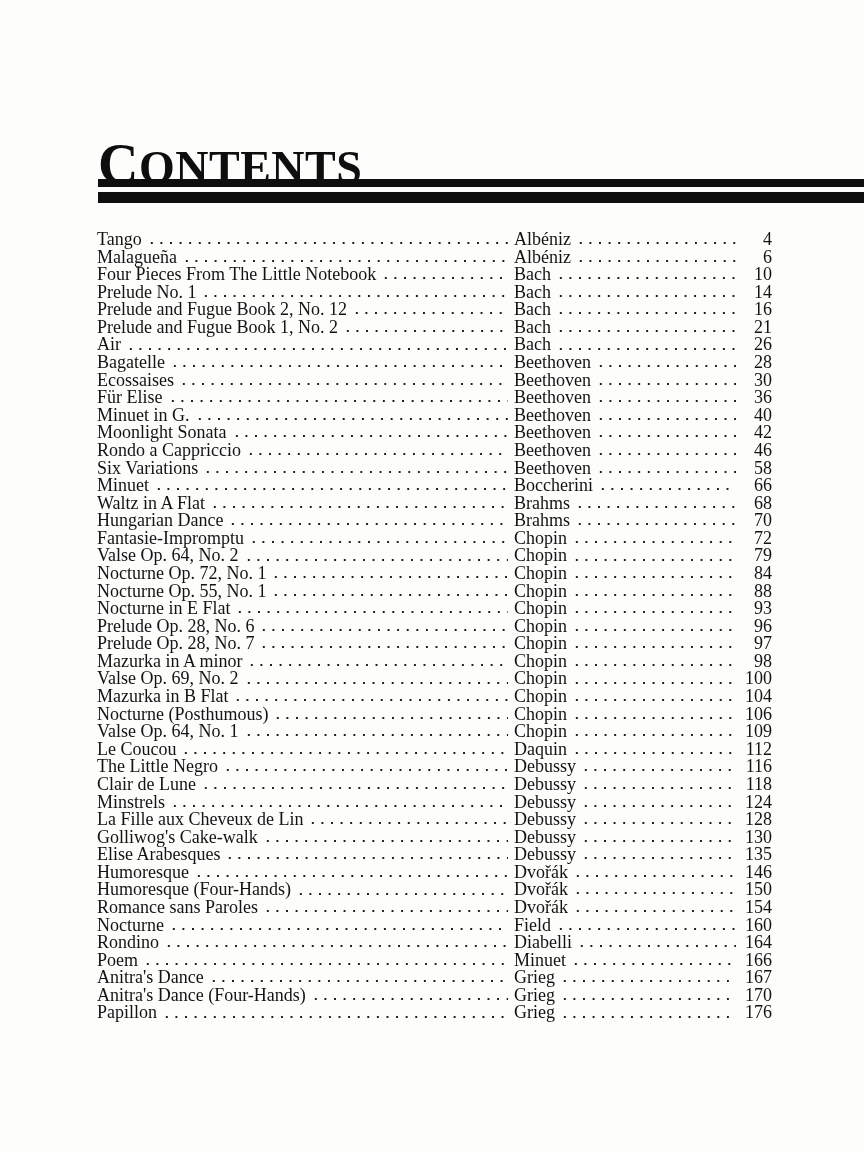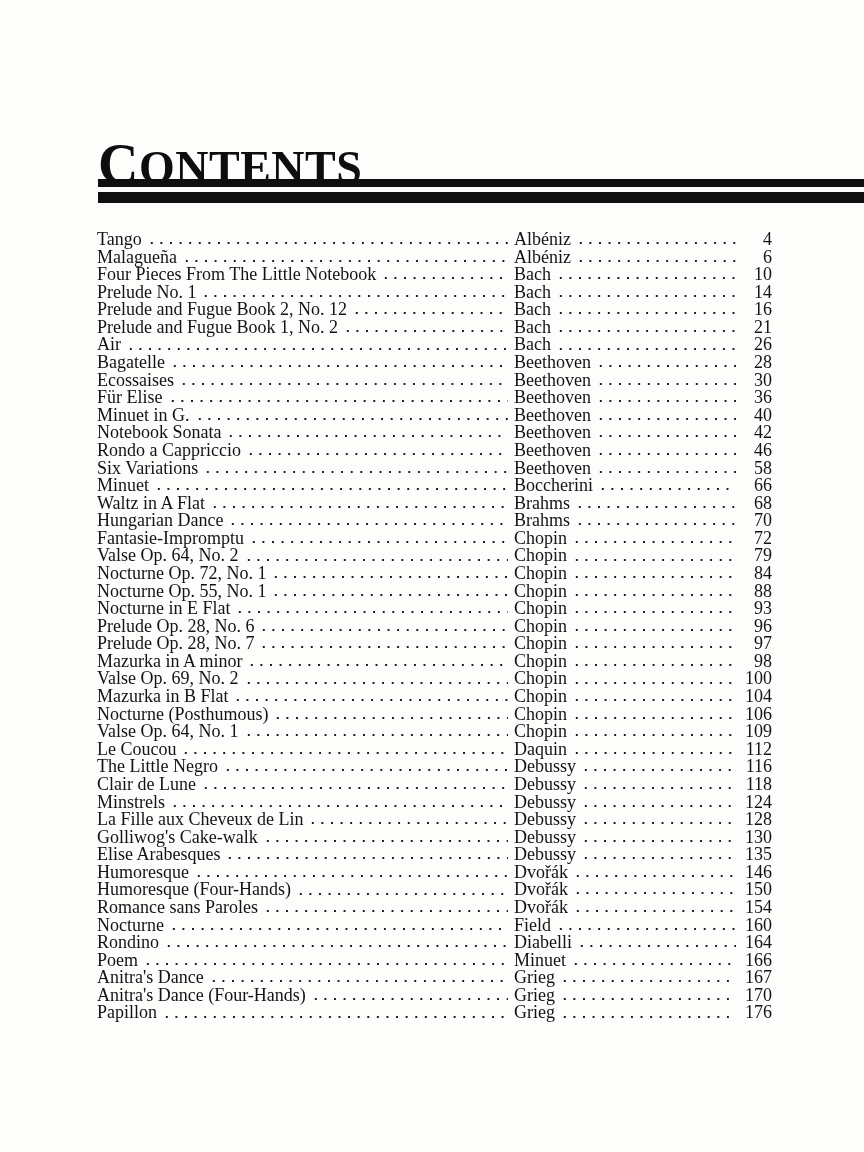--- a/index.html
+++ b/index.html
@@ -186,21 +186,21 @@
       <span class="title">Minuet in G.</span>
       <span class="dots"></span>
     </span>
     <span class="composer">Beethoven</span>
     <span class="dots"></span>
     <span class="page-num">40</span>
   </div>
 
   <div class="row">
     <span class="left">
-      <span class="title">Notebook Sonata</span>
+      <span class="title">Moonlight Sonata</span>
       <span class="dots"></span>
     </span>
     <span class="composer">Beethoven</span>
     <span class="dots"></span>
     <span class="page-num">42</span>
   </div>
 
   <div class="row">
     <span class="left">
       <span class="title">Rondo a Cappriccio</span>

